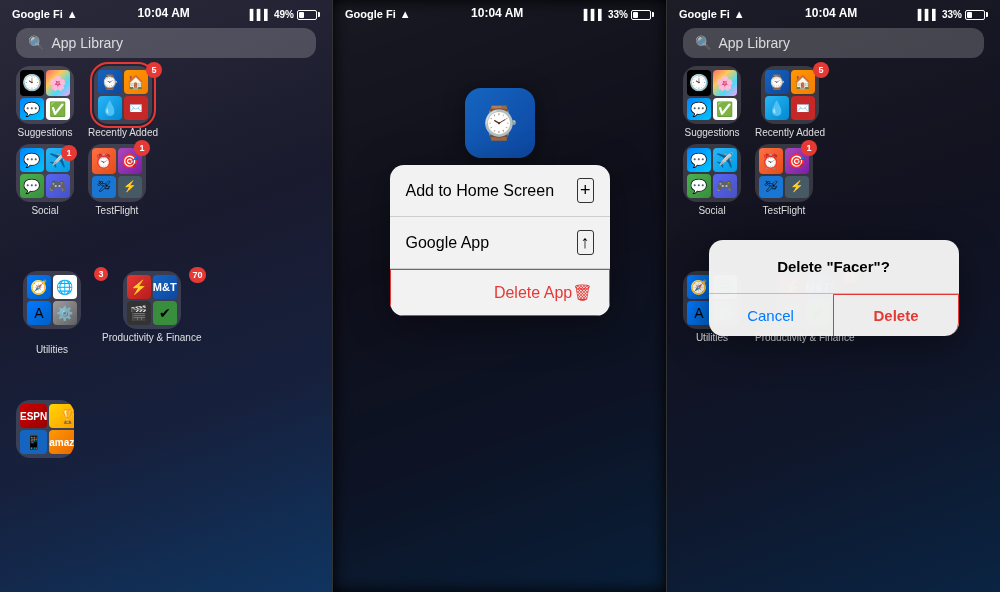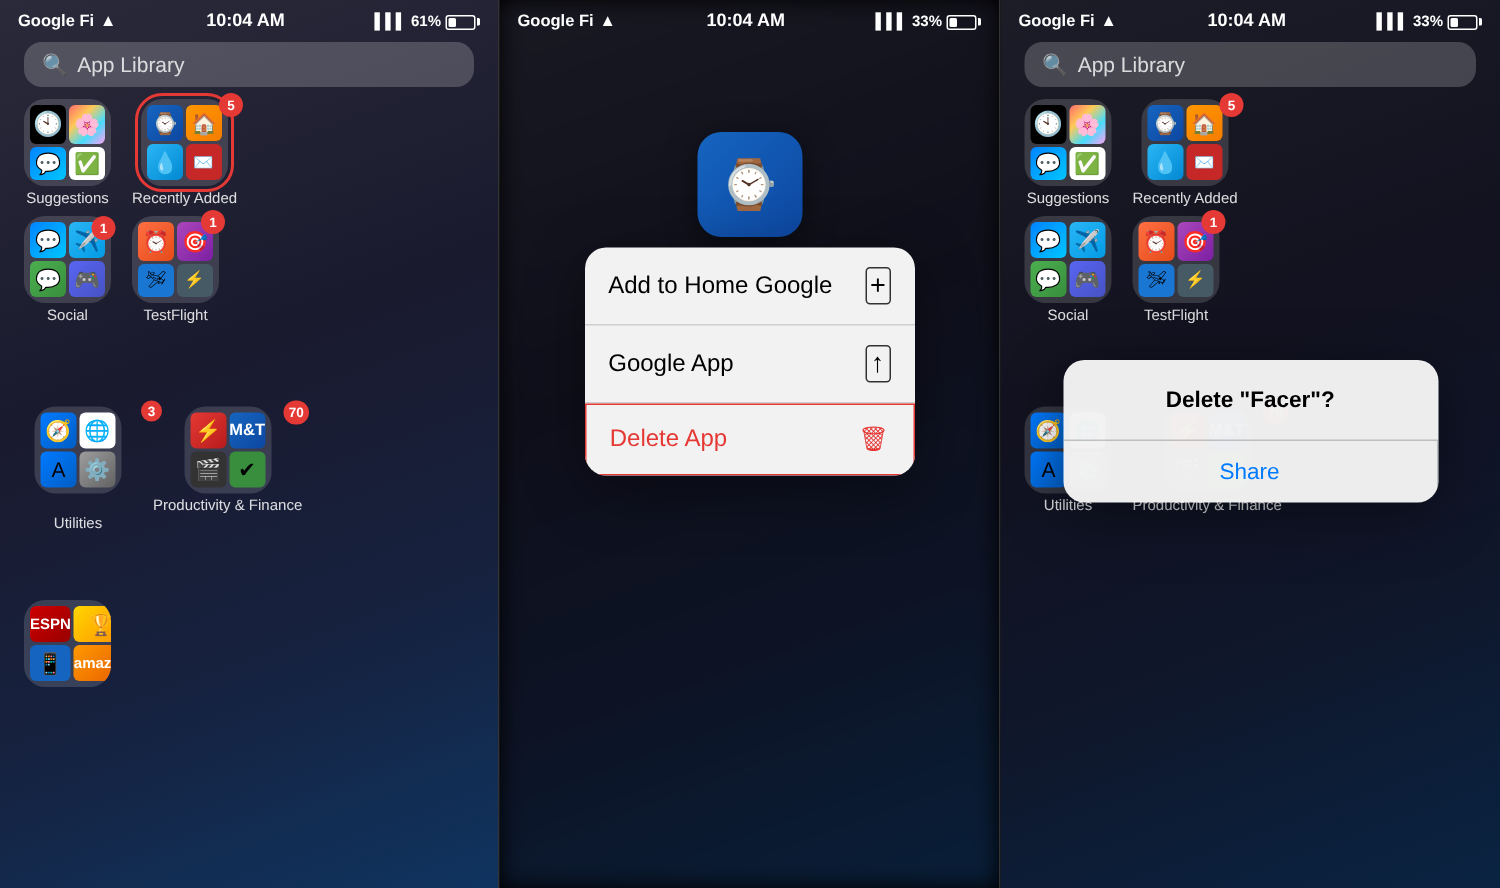--- a/index.html
+++ b/index.html
@@ -226,21 +226,21 @@
       display: flex;
       align-items: center;
       justify-content: space-between;
       padding: 13px 16px;
       font-size: 16px;
       color: #000;
       border-bottom: 0.5px solid rgba(0,0,0,0.15);
       cursor: pointer;
     }
     .menu-item:last-child { border-bottom: none; }
-    .menu-item.danger { color: #e53935; }
+    .menu-item.danger { color: #e53935; justify-content: flex-end; }
 
     
     .right-panel {
       width: 333px;
       height: 592px;
       position: relative;
       overflow: hidden;
     }
 
     .right-bg {
@@ -322,21 +322,21 @@
   <div class="phone-bg"></div>
 
   <div class="status-bar">
     <div class="status-left">
       <span>Google Fi</span>
       <span>▲</span>
     </div>
     <div class="status-center">10:04 AM</div>
     <div class="status-right">
       <span>▌▌▌</span>
-      <span>61%</span>
+      <span>49%</span>
       <div class="battery">
         <div class="battery-body">
           <div class="battery-fill" style="width:34%"></div>
         </div>
         <div class="battery-tip"></div>
       </div>
     </div>
   </div>
 
   <div class="search-bar">
@@ -510,21 +510,21 @@
       </div>
     </div>
   </div>
 
   <div class="featured-app">
     <span style="color:#fff; font-size:32px;">⌚</span>
   </div>
 
   <div class="context-menu">
     <div class="menu-item">
-      <span>Add to Home Google</span>
+      <span>Add to Home Screen</span>
       <span style="font-size:18px; border:1.5px solid #333; border-radius:3px; padding:1px 2px;">+</span>
     </div>
     <div class="menu-item">
       <span>Google App</span>
       <span style="font-size:18px; border:1.5px solid #333; border-radius:3px; padding:1px 3px;">↑</span>
     </div>
     <div class="menu-item danger" style="border: 1.5px solid #e53935; margin:0;">
       <span>Delete App</span>
       <span style="font-size:16px;">🗑</span>
     </div>
@@ -670,16 +670,17 @@
         <div class="group-label">Productivity &amp; Finance</div>
       </div>
     </div>
   </div>
 
   <div class="dialog-box">
     <div class="dialog-content">
       <div class="dialog-title">Delete "Facer"?</div>
     </div>
     <div class="dialog-buttons">
-      <button class="dialog-btn cancel">Share</button>
+      <button class="dialog-btn cancel">Cancel</button>
+      <button class="dialog-btn delete-btn">Delete</button>
     </div>
   </div>
 </div>
 
 </body></html>

